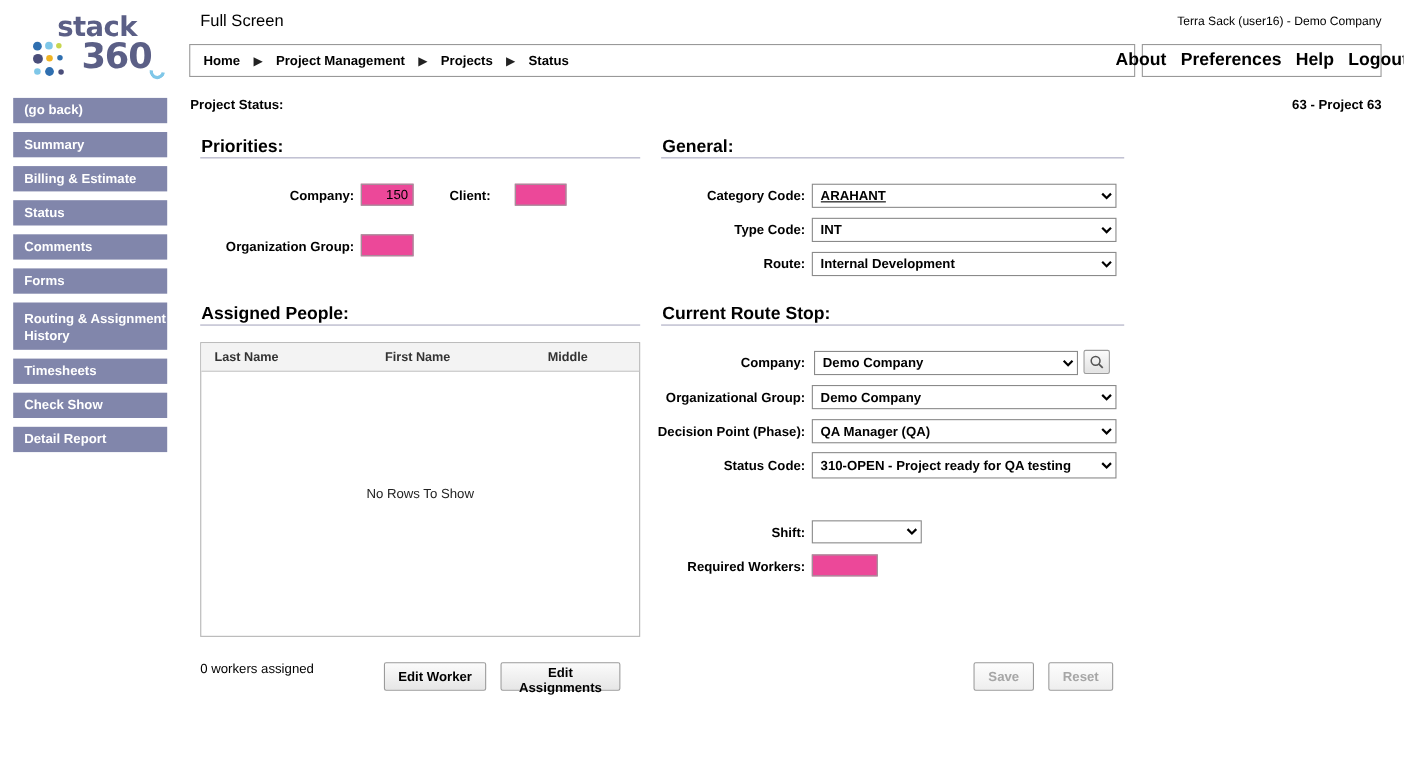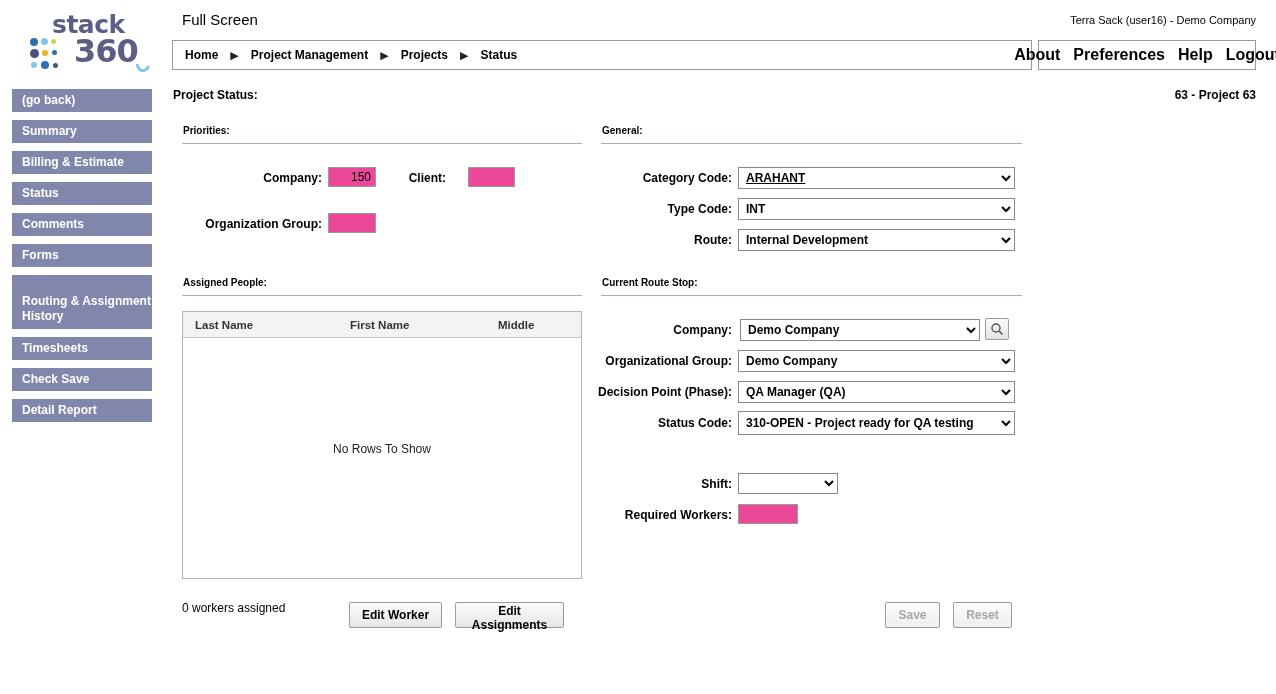--- a/index.html
+++ b/index.html
@@ -43,21 +43,21 @@
   .nav { position: absolute; left: 12px; top: 89px; width: 140px; }
   .nav-item {
     display: block; width: 140px; min-height: 23px;
     background: #8186ab; color: #ffffff;
     font-size: 12px; font-weight: bold;
     padding: 4px 0 4px 10px;
     margin-bottom: 8px;
     line-height: 15px;
     cursor: pointer;
   }
-  .nav-item.two-line { padding-top: 19px; padding-bottom: 5px; }
+  .nav-item.two-line { padding-top: 8px; padding-bottom: 5px; }
 
   
   .fullscreen-label {
     position: absolute; left: 182px; top: 11px;
     font-size: 15px; color: #000; cursor: pointer;
   }
   .user-info {
     position: absolute; right: 20px; top: 14px;
     font-size: 11px; color: #000;
   }
@@ -80,21 +80,21 @@
 
   .page-title {
     position: absolute; left: 173px; top: 88px; font-size: 12px; font-weight: bold;
   }
   .page-id {
     position: absolute; right: 20px; top: 88px; font-size: 12px; font-weight: bold;
   }
 
   
   .section-label {
-    position: absolute; font-size: 10px; font-weight: bold; text-align: center;
+    position: absolute; font-size: 16px; font-weight: bold; text-align: center;
   }
   .section-rule {
     position: absolute; height: 1px; background: #a9a9c0;
   }
 
   .field-label {
     position: absolute; font-size: 12px; text-align: right; font-weight: bold;
   }
   input.txt {
     position: absolute; height: 20px;
@@ -177,21 +177,21 @@
 
     <div class="nav">
       <div class="nav-item"><span>(go back)</span></div>
       <div class="nav-item"><span>Summary</span></div>
       <div class="nav-item"><span>Billing &amp; Estimate</span></div>
       <div class="nav-item"><span>Status</span></div>
       <div class="nav-item"><span>Comments</span></div>
       <div class="nav-item"><span>Forms</span></div>
       <div class="nav-item two-line"><span>Routing &amp; Assignment History</span></div>
       <div class="nav-item"><span>Timesheets</span></div>
-      <div class="nav-item"><span>Check Save</span></div>
+      <div class="nav-item"><span>Check Show</span></div>
       <div class="nav-item"><span>Detail Report</span></div>
     </div>
   </div>
 
   <div class="fullscreen-label">Full Screen</div>
   <div class="user-info">Terra Sack (user16) - Demo Company</div>
 
   <div class="breadcrumb-bar">
     <span class="crumb">Home</span>
     <span class="crumb-sep">▶</span>

